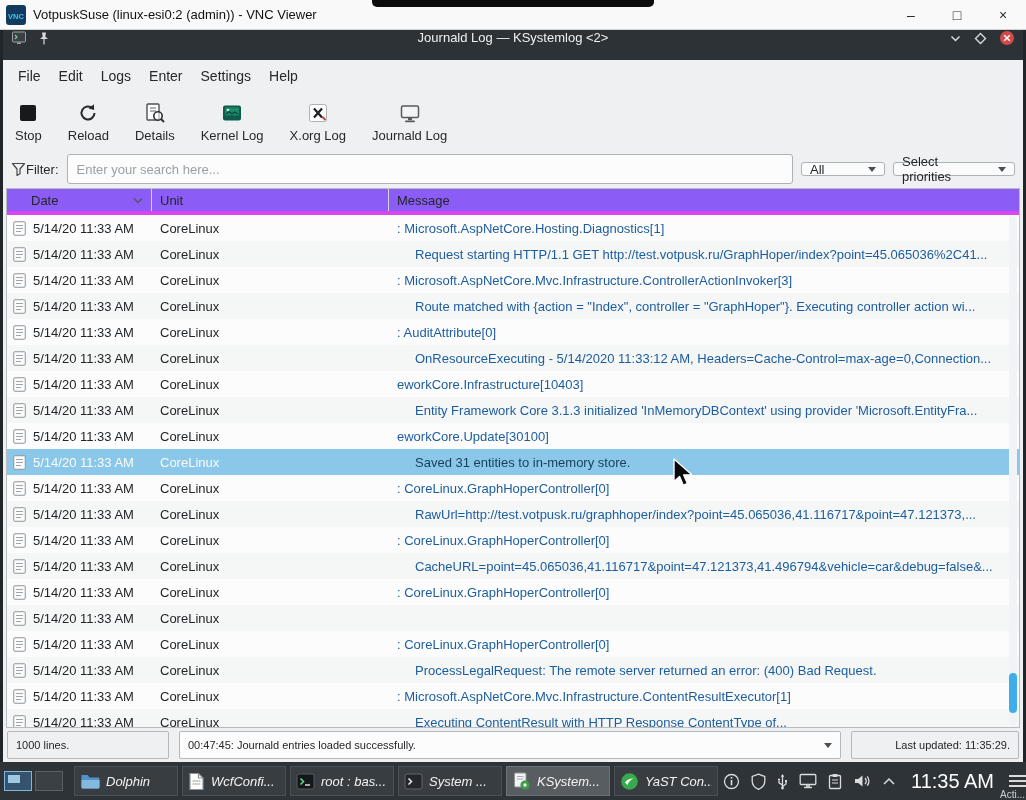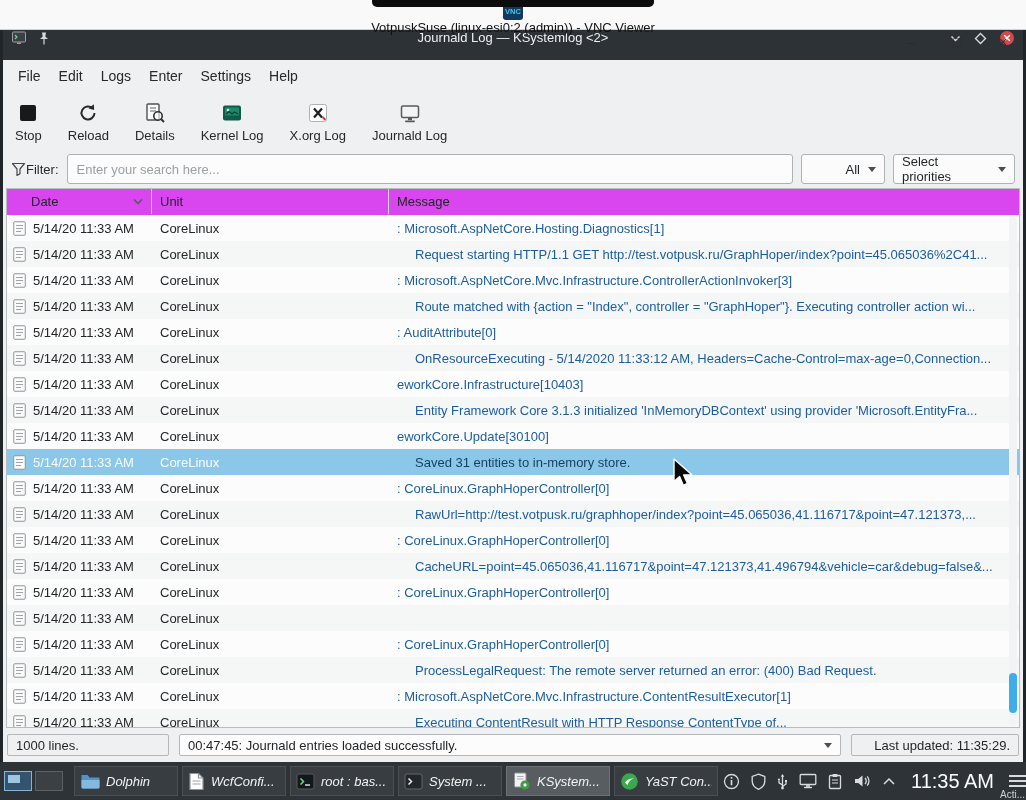--- a/index.html
+++ b/index.html
@@ -3,21 +3,21 @@
 <meta charset="utf-8">
 <style>
   * { margin:0; padding:0; box-sizing:border-box; }
   html,body { width:1026px; height:800px; overflow:hidden; }
   body { position:relative; background:#2e3338; font-family:"Liberation Sans",sans-serif; }
   .icon { display:inline-flex; align-items:center; justify-content:center; line-height:0; }
   .glyph { font-size:14px; line-height:1; color:#2b2b2b; }
 
   
   .vnc-bar { position:absolute; top:0; left:0; width:1026px; height:30px; background:#f9f9f9;
-             border-bottom:1px solid #cfd1d2; display:flex; align-items:center; z-index:5;flex-direction:column; }
+             border-bottom:1px solid #cfd1d2; display:flex; align-items:center; z-index:5; }
   .vnc-logo { margin:0 7px 0 6px; }
   .vnc-title { font-size:13px; color:#111; }
   .vnc-controls { margin-left:auto; display:flex; height:100%; }
   .vnc-ctl { width:46px; display:flex; align-items:center; justify-content:center; }
   .vnc-toptab { position:absolute; left:372px; top:0; width:282px; height:7px; background:#0c0c0c;
                 border-radius:0 0 5px 5px; z-index:6; }
 
   
   .app { position:absolute; top:30px; left:0; width:1026px; height:732px; background:#eff0f1;
          border-left:3px solid #20252a; border-right:3px solid #20252a; display:flex; flex-direction:column; }
@@ -32,49 +32,49 @@
   .toolbar { height:58px; display:flex; padding:2px 4px 0; gap:10px; flex:0 0 auto; }
   .tb-btn { display:flex; flex-direction:column; align-items:center; justify-content:center; gap:3px; padding:2px 8px; border-radius:3px; }
   .tb-ic { height:24px; width:26px; display:flex; align-items:center; justify-content:center; }
   .tb-label { font-size:13px; color:#26292c; white-space:nowrap; }
 
   .filter-row { height:38px; display:flex; align-items:center; gap:8px; padding:0 8px; flex:0 0 auto; }
   .filter-cap { display:flex; align-items:center; font-size:13px; color:#26292c; }
   .filter-input { flex:1; height:30px; border:1px solid #adb2b5; border-radius:3px; background:#fcfcfc;
                   padding:0 9px; font-size:13px; color:#232629; outline:none; font-family:"Liberation Sans",sans-serif; }
   .filter-input::placeholder { color:#9aa0a4; }
-  .combo { height:30px; border:1px solid #adb2b5; border-radius:3px; background:#fbfbfb; display:flex;
-           align-items:center; justify-content:flex-end; padding:0 8px; font-size:13px; color:#232629; gap:8px; flex:0 0 auto; }
+  .combo { height:14px; border:1px solid #adb2b5; border-radius:3px; background:#fbfbfb; display:flex;
+           align-items:center; justify-content:space-between; padding:0 8px; font-size:13px; color:#232629; gap:8px; flex:0 0 auto; }
   .combo.all { width:84px; }
   .combo.prio { width:122px; }
   .caret { width:0; height:0; border-left:4px solid transparent; border-right:4px solid transparent; border-top:5px solid #4a4f54; }
 
   .table-wrap { flex:1; margin:0 3px; background:#fcfcfc; border:1px solid #b9bcbe; position:relative;
                 overflow:hidden; display:flex; flex-direction:column; }
-  .thead { height:26px; display:flex; background:#d946ef; border-bottom:1px solid #d946ef; flex:0 0 auto; }
+  .thead { height:26px; display:flex; background:#8b5cf6; border-bottom:4px solid #d946ef; flex:0 0 auto; }
   .th { display:flex; align-items:center; font-size:13px; color:#232629; padding:0 8px; border-right:1px solid #d3d6d7; }
   .th.date { width:145px; padding-left:24px; justify-content:space-between; }
   .th.unit { width:237px; }
   .th.msg { flex:1; border-right:none; }
   .rows { flex:1; overflow:hidden; }
   .row { height:26px; display:flex; align-items:center; font-size:13px; background:#fcfcfc; }
   .row.alt { background:#f5f6f6; }
   .row.selected { background:#8ac7e8; }
   .cdate { width:145px; display:flex; align-items:center; gap:7px; padding-left:6px; color:#232629; flex:0 0 auto; white-space:nowrap; overflow:hidden; }
   .cunit { width:237px; padding-left:8px; color:#232629; flex:0 0 auto; }
   .cmsg { flex:1; padding-left:8px; color:#1c5d9f; white-space:nowrap; overflow:hidden; }
   .cmsg.ind { padding-left:26px; }
   .row.selected .cdate, .row.selected .cunit { color:#fcfcfc; }
   .row.selected .cmsg { color:#173e5c; }
   .vscroll { position:absolute; right:2px; top:27px; bottom:2px; width:8px; background:#f2f3f4; border-radius:4px; }
   .vthumb { position:absolute; left:0; right:0; bottom:12px; height:40px; border-radius:4px; background:#3daee9; }
 
   .statusbar { height:34px; display:flex; align-items:center; gap:10px; padding:0 4px; flex:0 0 auto; }
-  .sb-box { height:22px; border:1px solid #b5b8ba; border-radius:2px; display:flex; align-items:center;
-            padding:0 8px; font-size:13px; color:#232629; background:#eff0f1; overflow:hidden; white-space:nowrap; }
+  .sb-box { height:28px; border:1px solid #b5b8ba; border-radius:2px; display:flex; align-items:center;
+            padding:0 8px; font-size:11px; color:#232629; background:#eff0f1; overflow:hidden; white-space:nowrap; }
   .sb-lines { width:162px; flex:0 0 auto; }
   .sb-combo { flex:1; background:#fcfcfc; justify-content:space-between; }
   .sb-updated { width:168px; flex:0 0 auto; justify-content:flex-end; }
 
   
   .taskbar { position:absolute; left:0; top:762px; width:1026px; height:38px; background:#2e3338;
              display:flex; align-items:center; padding:0 4px; gap:5px; }
   .pager { display:flex; gap:3px; margin-right:6px; }
   .pcell { width:28px; height:20px; border:1px solid #5a6065; background:#3b4045; position:relative; }
   .pcell.active { background:#33536e; border-color:#7fb6da; }

